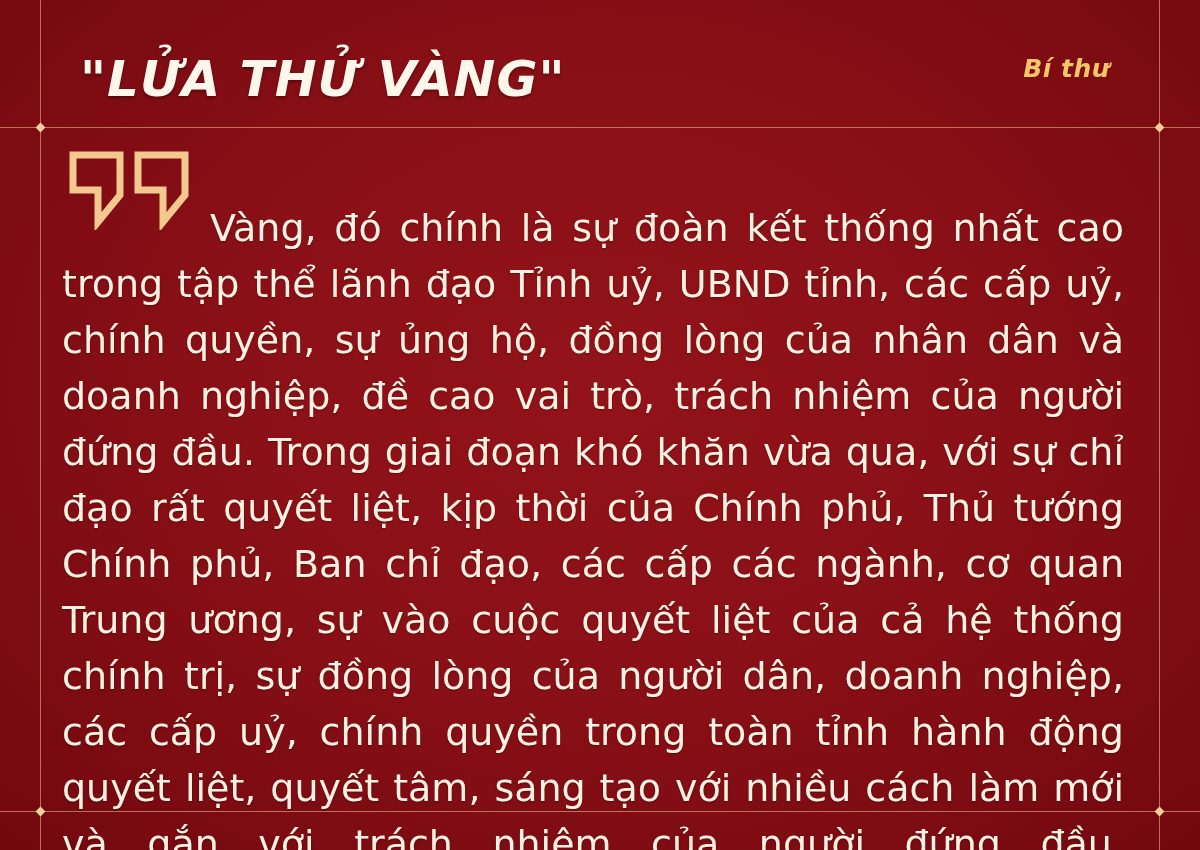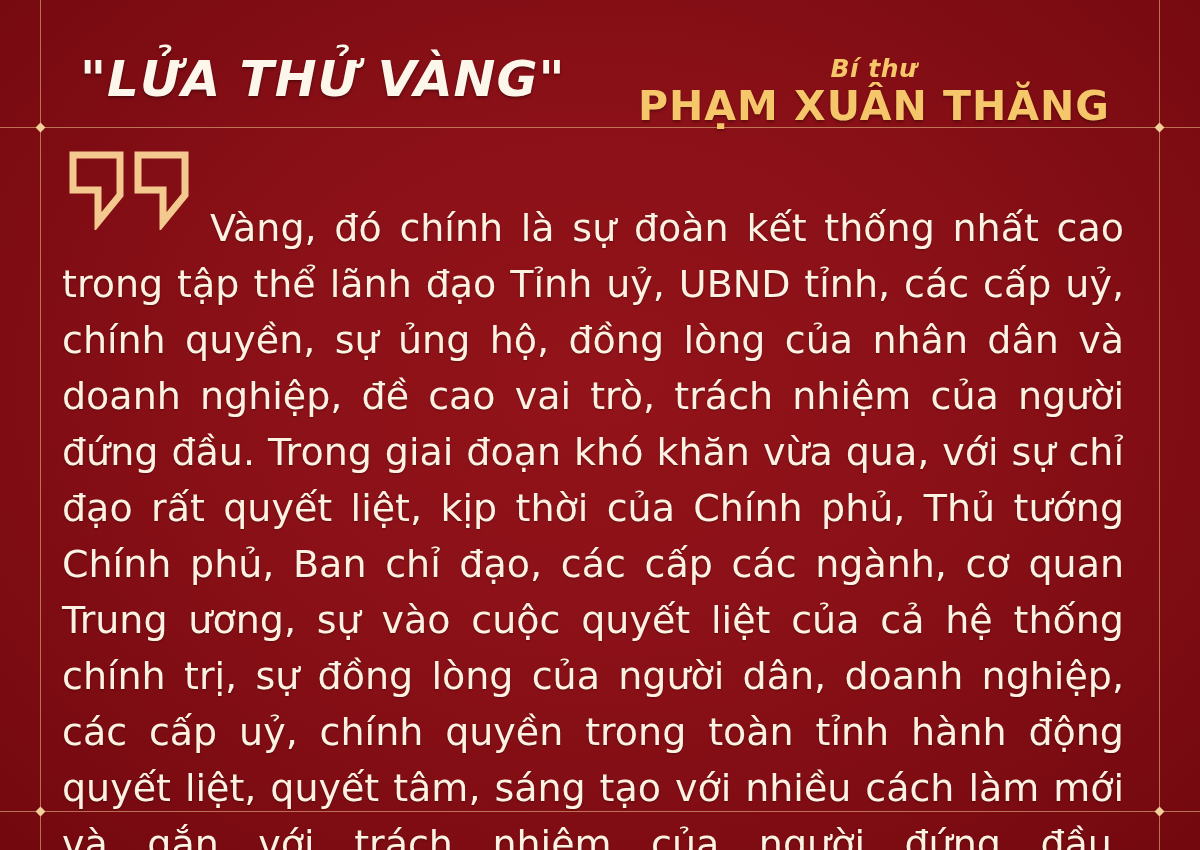--- a/index.html
+++ b/index.html
@@ -64,21 +64,20 @@
     letter-spacing: 1px;
     color: #fdf6ea;
     text-shadow: 0 2px 3px rgba(0,0,0,0.35);
     white-space: nowrap;
   }
 
   .speaker {
     position: absolute;
     right: 90px;
     top: 56px;
-    text-align: center;
     color: #f5c76a;
     margin-left: 48px;
   }
   .speaker-role {
     font-family: "DejaVu Sans", sans-serif;
     font-style: italic;
     font-weight: bold;
     font-size: 25px;
     letter-spacing: 0.5px;
     line-height: 1;
@@ -137,21 +136,20 @@
   <div class="frame-dot dot-tl"></div>
   <div class="frame-dot dot-tr"></div>
   <div class="frame-dot dot-bl"></div>
   <div class="frame-dot dot-br"></div>
 
   <div class="header">
     <div class="headline">"LỬA THỬ VÀNG"</div>
 
     <div class="speaker">
       <div class="speaker-role">Bí thư</div>
-      <div class="speaker-name">PHẠM XUÂN THĂNG</div>
     </div>
   </div>
 
   <div class="quote-mark">
     <svg width="125" height="80" viewBox="0 0 125 80" xmlns="http://www.w3.org/2000/svg">
       <g fill="none" stroke="#f3c98f" stroke-width="7" stroke-linejoin="miter">
         <path d="M5 5 H52 V45 L30 72 L30 40 H5 Z"></path>
         <path d="M70 5 H117 V45 L95 72 L95 40 H70 Z"></path>
       </g>
     </svg>

